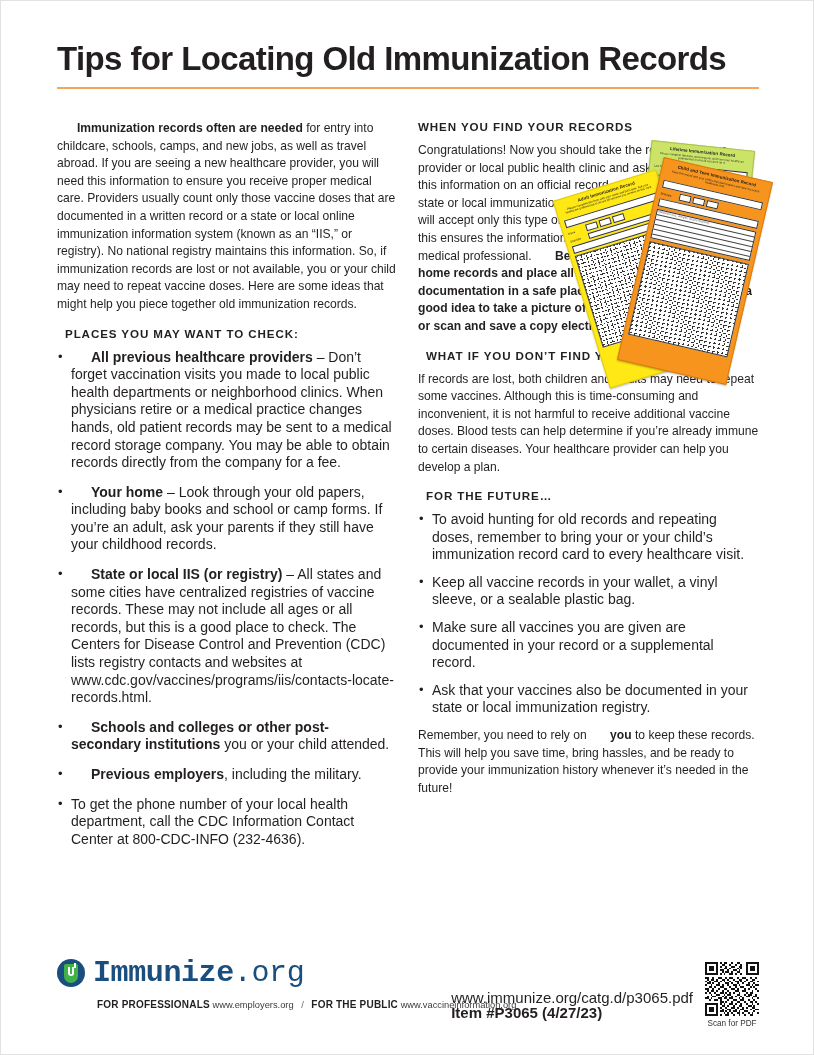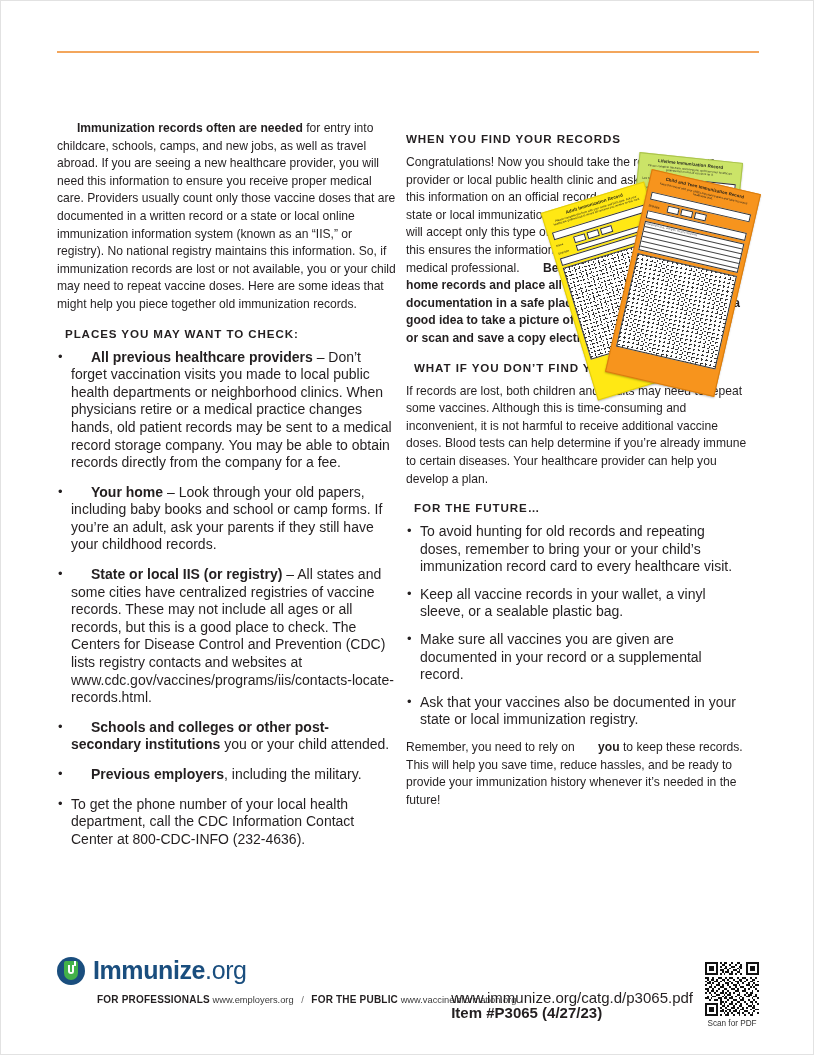--- a/index.html
+++ b/index.html
@@ -36,21 +36,21 @@
   .title-rule {
     margin-top: 10px;
     height: 2px;
     background: #f3a65c;
     width: 702px;
   }
 
   
   .cols { position:absolute; left:56px; top:119px; width:702px; height:820px; }
   .col-left  { position:absolute; left:0;   top:0; width:340px; }
-  .col-right { position:absolute; left:349px; top:0; width:341px;margin-top:12px; }
+  .col-right { position:absolute; left:361px; top:0; width:341px; }
 
   p, li { margin: 0; }
   .body-text {
     font-size: 12.1px;
     line-height: 17.6px;
     color: #231f20;
     text-align: left;
     margin-bottom: 13px;
   }
   .body-text b, .bold { font-weight: 700; padding-left: 20px; }
@@ -162,21 +162,21 @@
   }
   .logo-u {
     position:absolute; left:11px; top:8px; width:6px; height:9px;
     border: 2px solid #fff; border-top: none;
     border-radius: 0 0 4px 4px;
   }
   .logo-u::after {
     content:""; position:absolute; left:4px; top:-4px;
     width:2px; height:5px; background:#fff;
   }
-  .logo-text { font-size: 25px; font-weight: 700; color:#1a4e7e; letter-spacing:-0.4px; }
+  .logo-text { font-size: 30px; font-weight: 700; color:#1a4e7e; letter-spacing:-0.4px;font-family:Liberation Mono, monospace; }
   .logo-text .org { font-weight: 400; color:#1a4e7e; }
 
   .footer-links {
     margin-top: 9px; margin-left: 40px;
     font-size: 9.3px; color:#231f20; white-space: nowrap;
   }
   .footer-links .cap { font-weight: 700; font-size: 10px; letter-spacing:.2px; }
   .footer-links .url { color:#3b3b3b; }
   .footer-links .sep { margin: 0 5px; color:#666; }
 
@@ -188,20 +188,21 @@
   .qr-block { text-align:center; }
   .qr { width: 54px; height: 54px; display:block; }
   .qr-cap { font-size: 8.2px; color:#333; margin-top: 3px; }
 </style>
 </head>
 <body>
 
 <div class="page">
 
   <div class="header">
+    <h1 class="doc-title">Tips for Locating Old Immunization Records</h1>
     <div class="title-rule"></div>
   </div>
 
   <div class="cols">
 
     <div class="col-left">
 
       <p class="body-text"><b class="bold">Immunization records often are needed</b><span> for entry into childcare, schools, camps, and new jobs, as well as travel abroad. If you are seeing a new healthcare provider, you will need this information to ensure you receive proper medical care. Providers usually count only those vaccine doses that are documented in a written record or a state or local  online immunization information system (known as an “IIS,” or registry). No national registry maintains this information. So, if immunization records are lost or not available, you or your child may need to repeat vaccine doses. Here are some ideas that might help you piece together old immunization records.</span></p>
 
       <h2 class="section sec-gap">PLACES YOU MAY WANT TO CHECK:</h2>
@@ -289,21 +290,21 @@
       <p class="body-text">If records are lost, both children and adults may need to repeat some vaccines. Although this is time-consuming and inconvenient, it is not harmful to receive additional vaccine doses. Blood tests can help determine if you’re already immune to certain diseases. Your healthcare provider can help you develop a plan.</p>
 
       <h2 class="section sec-gap">FOR THE FUTURE…</h2>
       <ul class="bullets tight">
         <li>To avoid hunting for old records and repeating doses, remember to bring your or your child’s immunization record card to every healthcare visit.</li>
         <li>Keep all vaccine records in your wallet, a vinyl sleeve, or a sealable plastic bag.</li>
         <li>Make sure all vaccines you are given are documented in your record or a supplemental record.</li>
         <li>Ask that your vaccines also be documented in your state or local immunization registry.</li>
       </ul>
 
-      <p class="body-text"><span>Remember, you need to rely on </span><b class="bold">you</b><span> to keep these records. This will help you save time, reduce hassles, and be ready to provide your immunization history whenever it’s needed in the future!</span></p>
+      <p class="body-text"><span>Remember, you need to rely on </span><b class="bold">you</b><span> to keep these records. This will help you save time, bring hassles, and be ready to provide your immunization history whenever it’s needed in the future!</span></p>
     </div>
   </div>
 
   <div class="footer">
 
     <div class="logo-row">
       <div class="logo-mark">
         <div class="logo-shield"></div>
         <div class="logo-u"></div>
       </div>

